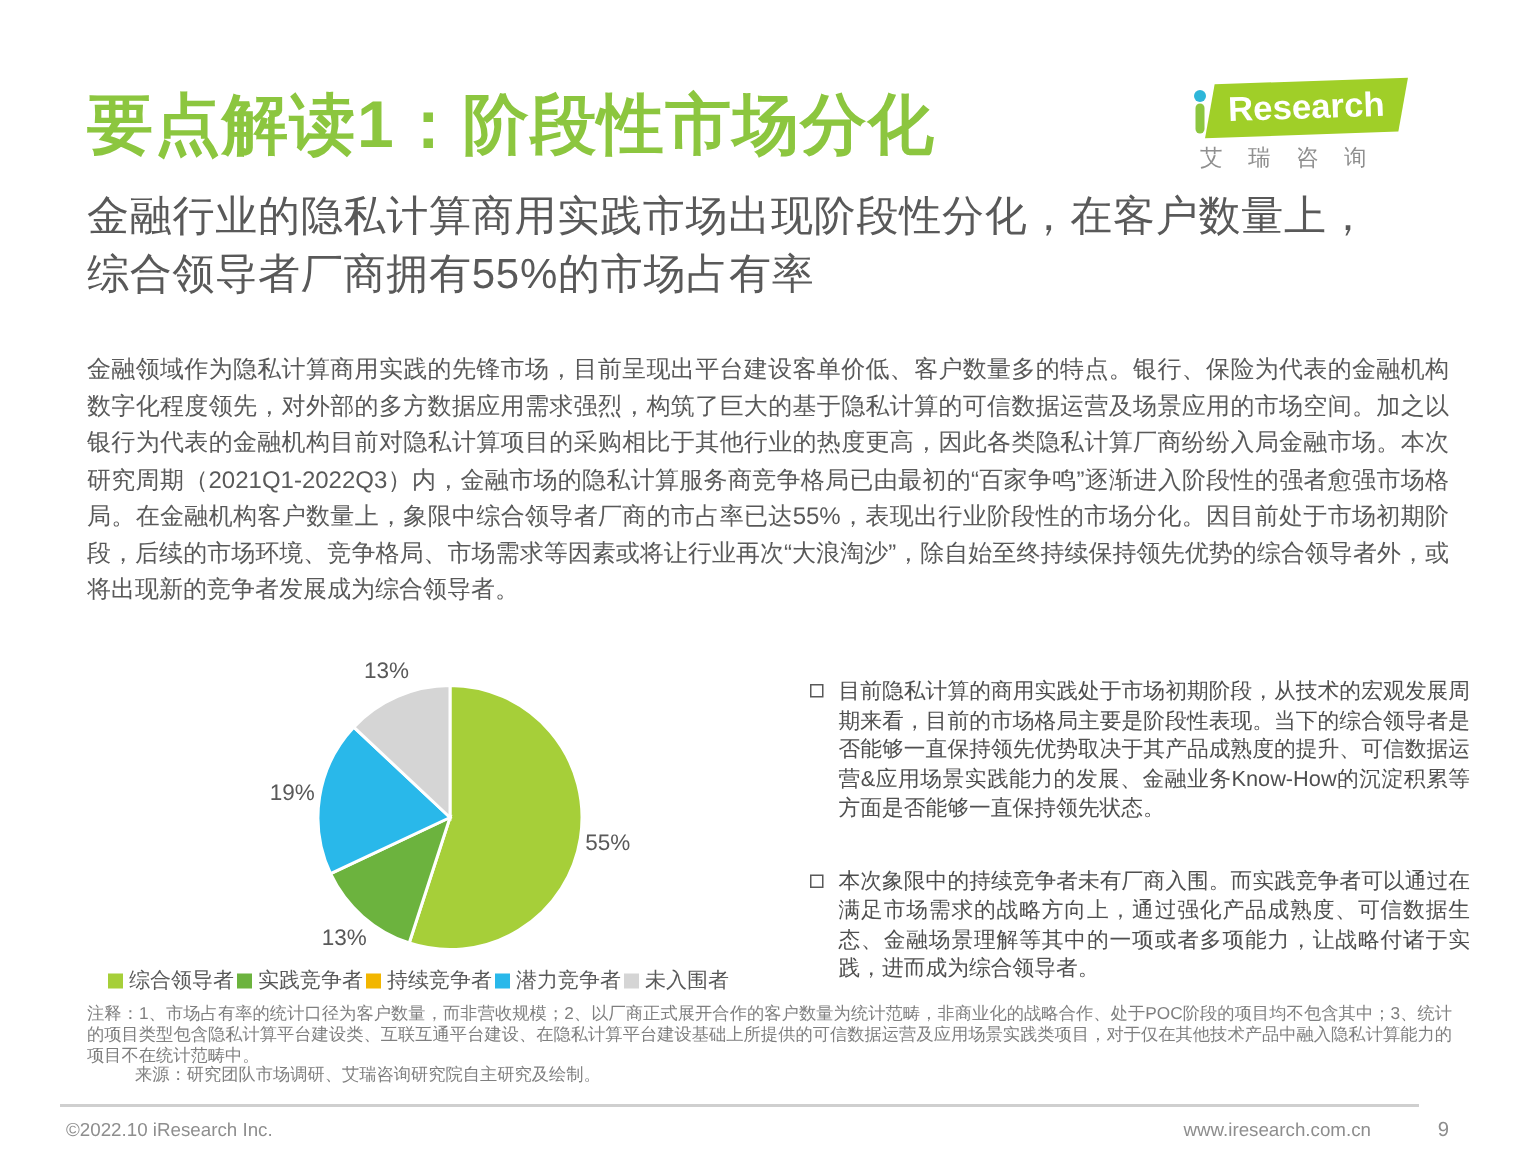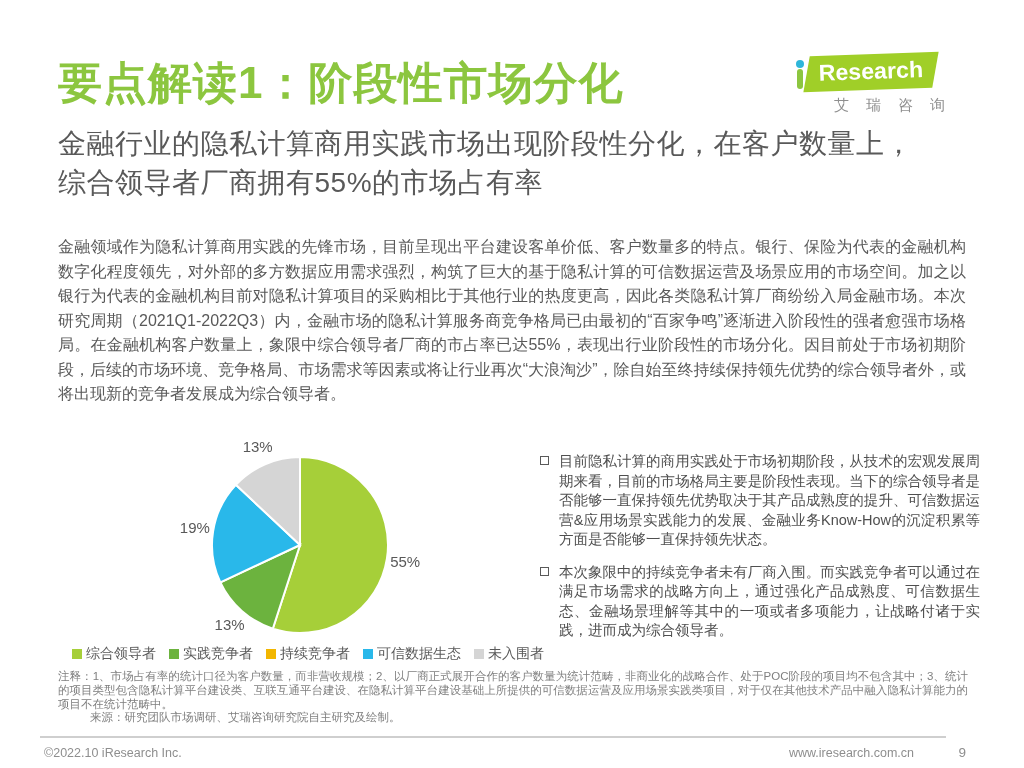--- a/index.html
+++ b/index.html
@@ -9,36 +9,36 @@
 
   
   .title { position:absolute; left:58px; top:54px; font-size:44px; font-weight:700; color:#8cc63f; letter-spacing:1px; white-space:nowrap; }
   .logo { position:absolute; right:38px; top:50px; width:150px; }
   .logo-row { display:flex; align-items:flex-end; height:40px; }
   .logo-i { position:relative; width:8px; height:30px; margin-right:3px; }
   .logo-i .stem { position:absolute; left:1px; bottom:1px; width:6px; height:20px; background:#8cc63f; border-radius:3px; }
   .logo-i .dot { position:absolute; left:0; top:0; width:8px; height:8px; background:#2eb6d9; border-radius:50%; }
   .logo-band { display:inline-block; background:#a0cf28; color:#ffffff; font-weight:700; font-size:23px; padding:4px 12px 5px 12px; transform:skewX(-12deg) rotate(-2deg); }
   .logo-band > span { display:inline-block; transform:skewX(12deg) rotate(0deg); }
-  .logo-sub { margin-top:6px; font-size:15px; color:#8f8f8f; letter-spacing:17px; white-space:nowrap; padding-left:4px;margin-left:34px; }
+  .logo-sub { margin-top:6px; font-size:15px; color:#8f8f8f; letter-spacing:17px; white-space:nowrap; padding-left:4px; }
 
   
   .headline { position:absolute; left:58px; top:124px; width:880px; font-size:28px; line-height:39px; font-weight:400; color:#595959; letter-spacing:0.5px; }
   .body-text { position:absolute; left:58px; top:235px; width:908px; font-size:16px; line-height:24.5px; color:#595959; text-align:justify; }
 
   
   .chart-title { position:absolute; left:58px; top:410px; width:908px; text-align:center; font-size:17px; font-weight:700; color:#424242; white-space:nowrap; }
   .pie-svg { position:absolute; left:100px; top:436px; width:390px; height:218px; }
   .pie-label { font-size:15px; fill:#595959; font-family:"Liberation Sans","DejaVu Sans",sans-serif; }
-  .legend { position:absolute; left:72px; top:645px; width:480px; display:flex; align-items:flex-start; gap:13px; }
+  .legend { position:absolute; left:72px; top:645px; width:480px; display:flex; align-items:flex-start; gap:2px; }
   .legend-item { display:flex; align-items:center; font-size:14px; color:#595959; white-space:nowrap; }
   .legend-swatch { width:10px; height:10px; margin-right:4px; flex:0 0 auto; }
 
   
-  .bullets { position:absolute; left:540px; top:452px; width:440px; display:flex; flex-direction:column; gap:13px; }
+  .bullets { position:absolute; left:540px; top:452px; width:440px; display:flex; flex-direction:column; gap:29px; }
   .bullet { display:flex; align-items:flex-start; }
   .bullet-marker { flex:0 0 auto; width:9px; height:9px; border:1.5px solid #595959; margin:4px 10px 0 0; }
   .bullet-text { font-size:14.5px; line-height:19.5px; color:#4f4f4f; text-align:justify; }
 
   
   .footnote { position:absolute; left:58px; top:670px; width:910px; font-size:11.5px; line-height:13.8px; color:#7f7f7f; text-align:justify; }
   .source-note { position:absolute; left:58px; top:711px; width:910px; font-size:11.5px; line-height:13.8px; color:#7f7f7f;margin-left:32px; }
 
   
   .footer-divider { position:absolute; left:40px; right:38px; top:736px; border-top:2px solid #cfcfcf; }
@@ -88,21 +88,21 @@
       <span class="legend-item">
         <span class="legend-swatch" style="background: rgb(108, 179, 62);"></span>
         <span>实践竞争者</span>
       </span>
       <span class="legend-item">
         <span class="legend-swatch" style="background: rgb(242, 182, 0);"></span>
         <span>持续竞争者</span>
       </span>
       <span class="legend-item">
         <span class="legend-swatch" style="background: rgb(41, 184, 234);"></span>
-        <span>可信数据生态</span>
+        <span>潜力竞争者</span>
       </span>
       <span class="legend-item">
         <span class="legend-swatch" style="background: rgb(213, 213, 213);"></span>
         <span>未入围者</span>
       </span>
     </div>
 
   <div class="bullets">
     <div class="bullet">
       <span class="bullet-marker"></span>

